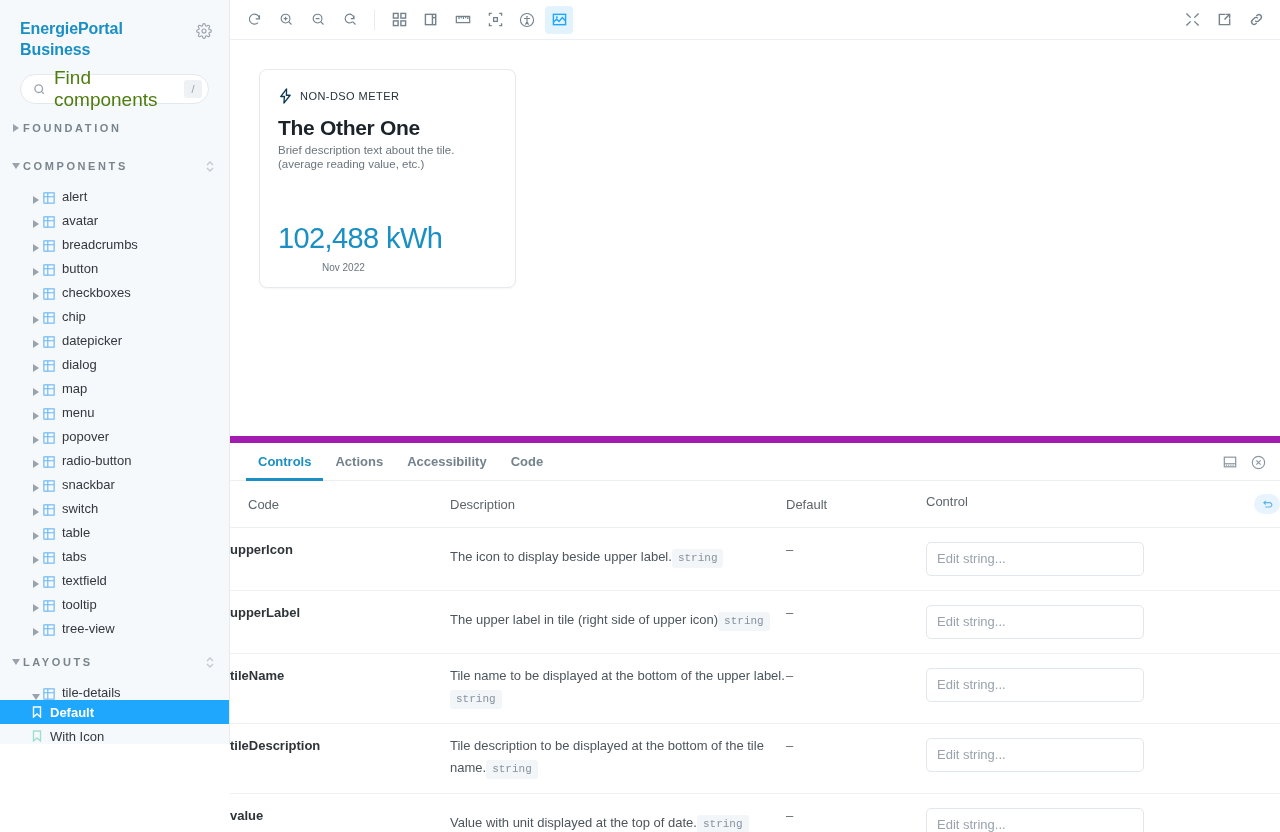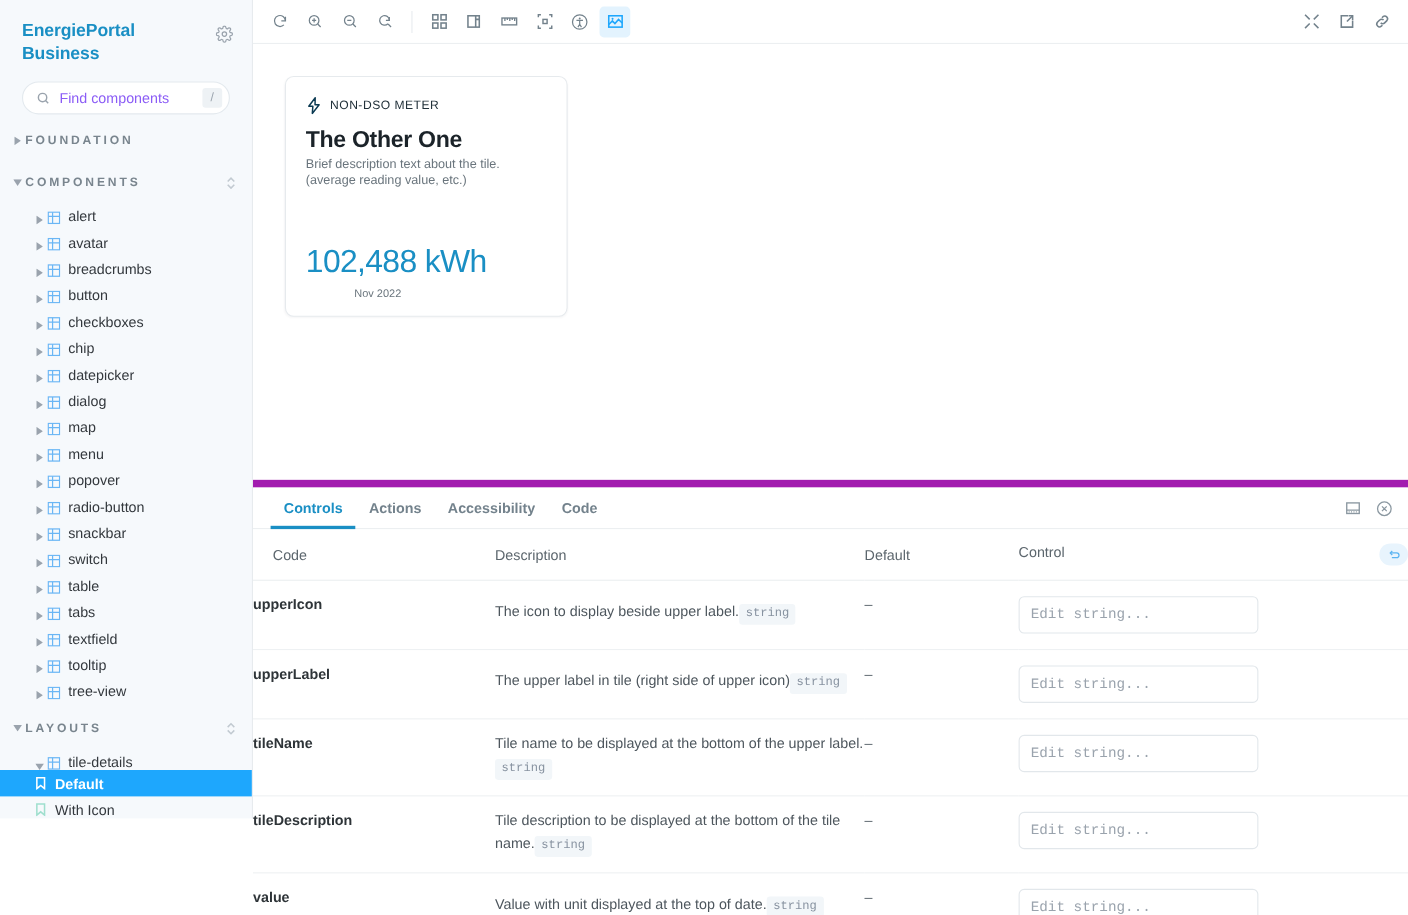--- a/index.html
+++ b/index.html
@@ -35,21 +35,21 @@
     justify-content: center; color: #9aa3ad; cursor: pointer;
     margin-top: 2px;
   }
   .sb-search-wrap { padding: 14px 20px 0 20px; }
   .sb-search {
     display: flex; align-items: center; gap: 8px;
     height: 30px; border: 1px solid #e3e9ee; border-radius: 16px;
     background: #ffffff; padding: 0 6px 0 12px; cursor: text;
   }
   .sb-search .mag { color: #9aa3ad; display:flex; }
-  .sb-search .ph { flex: 1; font-size: 13px; color: #8b5cf6; }
+  .sb-search .ph { flex: 1; font-size: 19px; color: #4d7c0f; }
   .slash-key {
     width: 18px; height: 18px; border-radius: 3px; background: #eef2f5;
     color: #9aa3ad; font-size: 11px; display: flex;
     align-items: center; justify-content: center;
   }
 
   .sb-tree { padding: 10px 0 0 0; }
   .sb-section {
     display: flex; align-items: center; height: 28px;
     padding: 0 14px 0 9px; cursor: pointer; position: relative;
@@ -169,21 +169,21 @@
   }
   .reset-btn {
     width: 26px; height: 20px; border-radius: 10px; background: #e8f4fd;
     color: #5bb4f2; display: flex; align-items: center; justify-content: center;
     cursor: pointer; margin-left: auto;
   }
   .th-ctrl-inner { display: flex; align-items: flex-start; }
   .th-ctrl-inner .lbl { flex: 1; }
   .str-input {
     width: 218px; height: 34px; border: 1px solid #e2e7eb; border-radius: 5px;
-    background: #ffffff; font-family: Liberation Mono, monospace;
+    background: #ffffff; font-family: Liberation Sans, sans-serif;
     font-size: 13px; color: #2e3438; padding: 8px 10px; resize: none;
     outline: none; display: block;
   }
   .str-input::placeholder { color: #9aa3ad; }
 </style>
 </head>
 <body>
 
 <div class="app">
 

